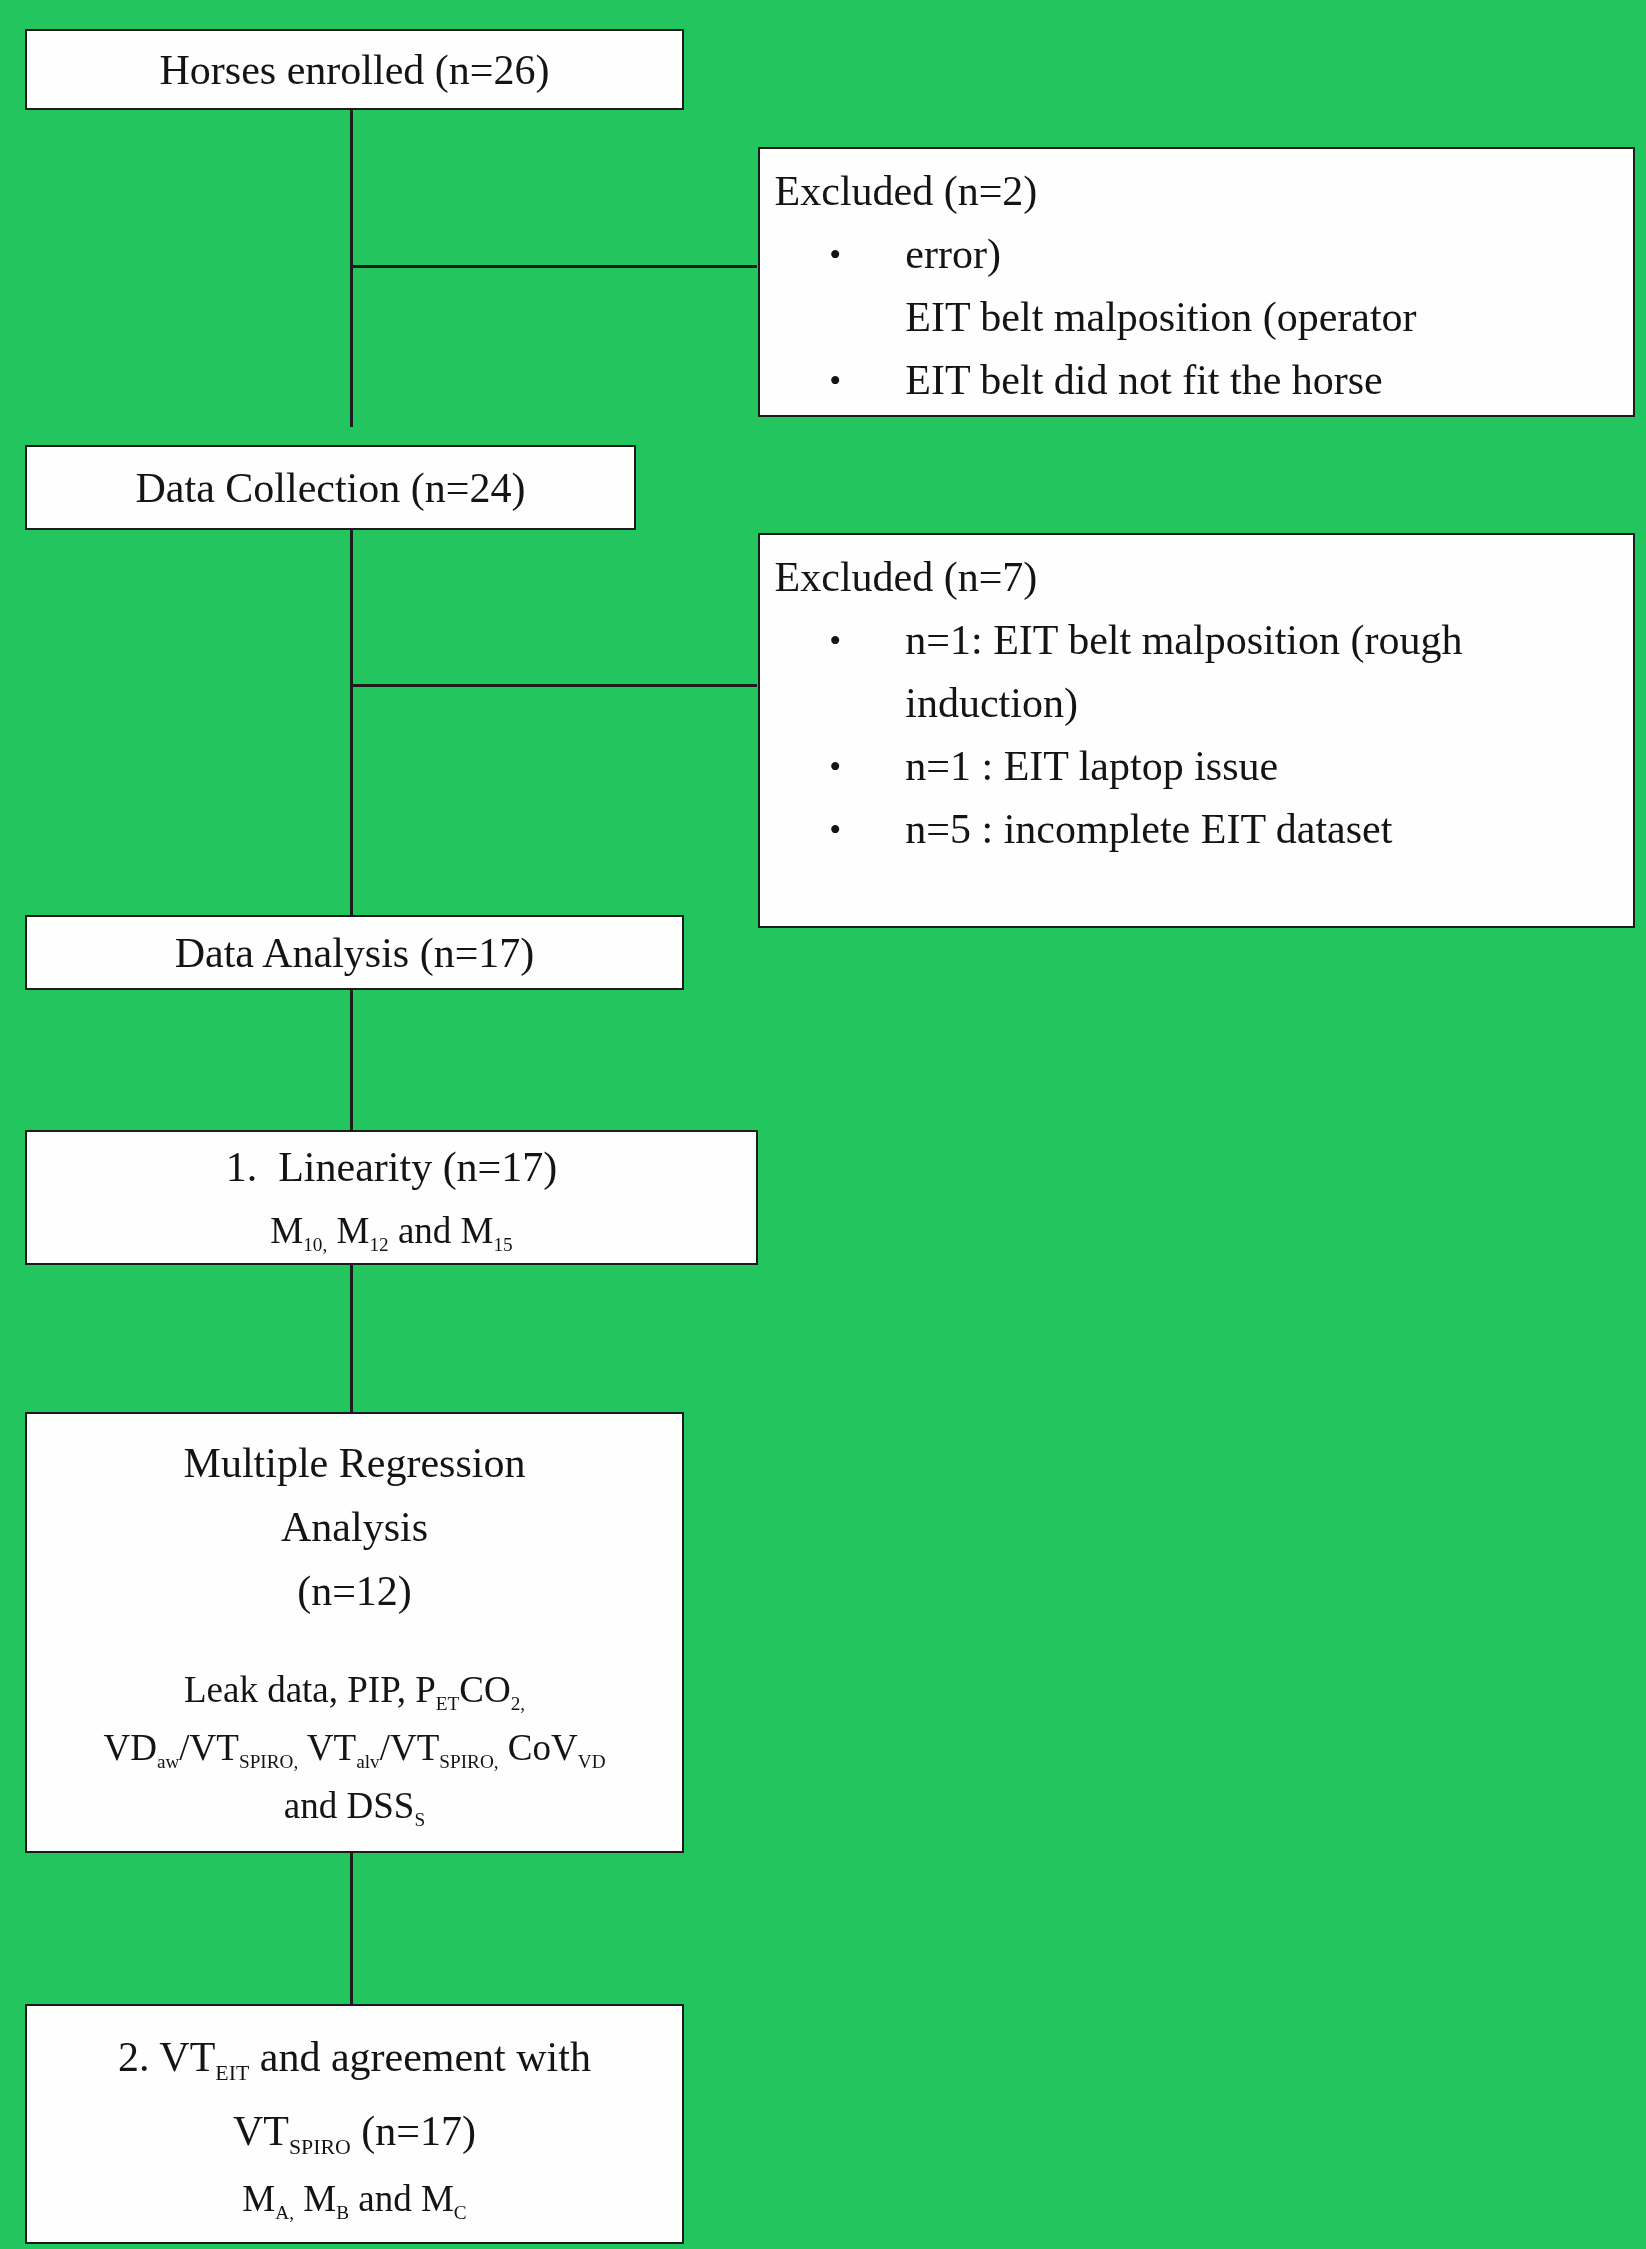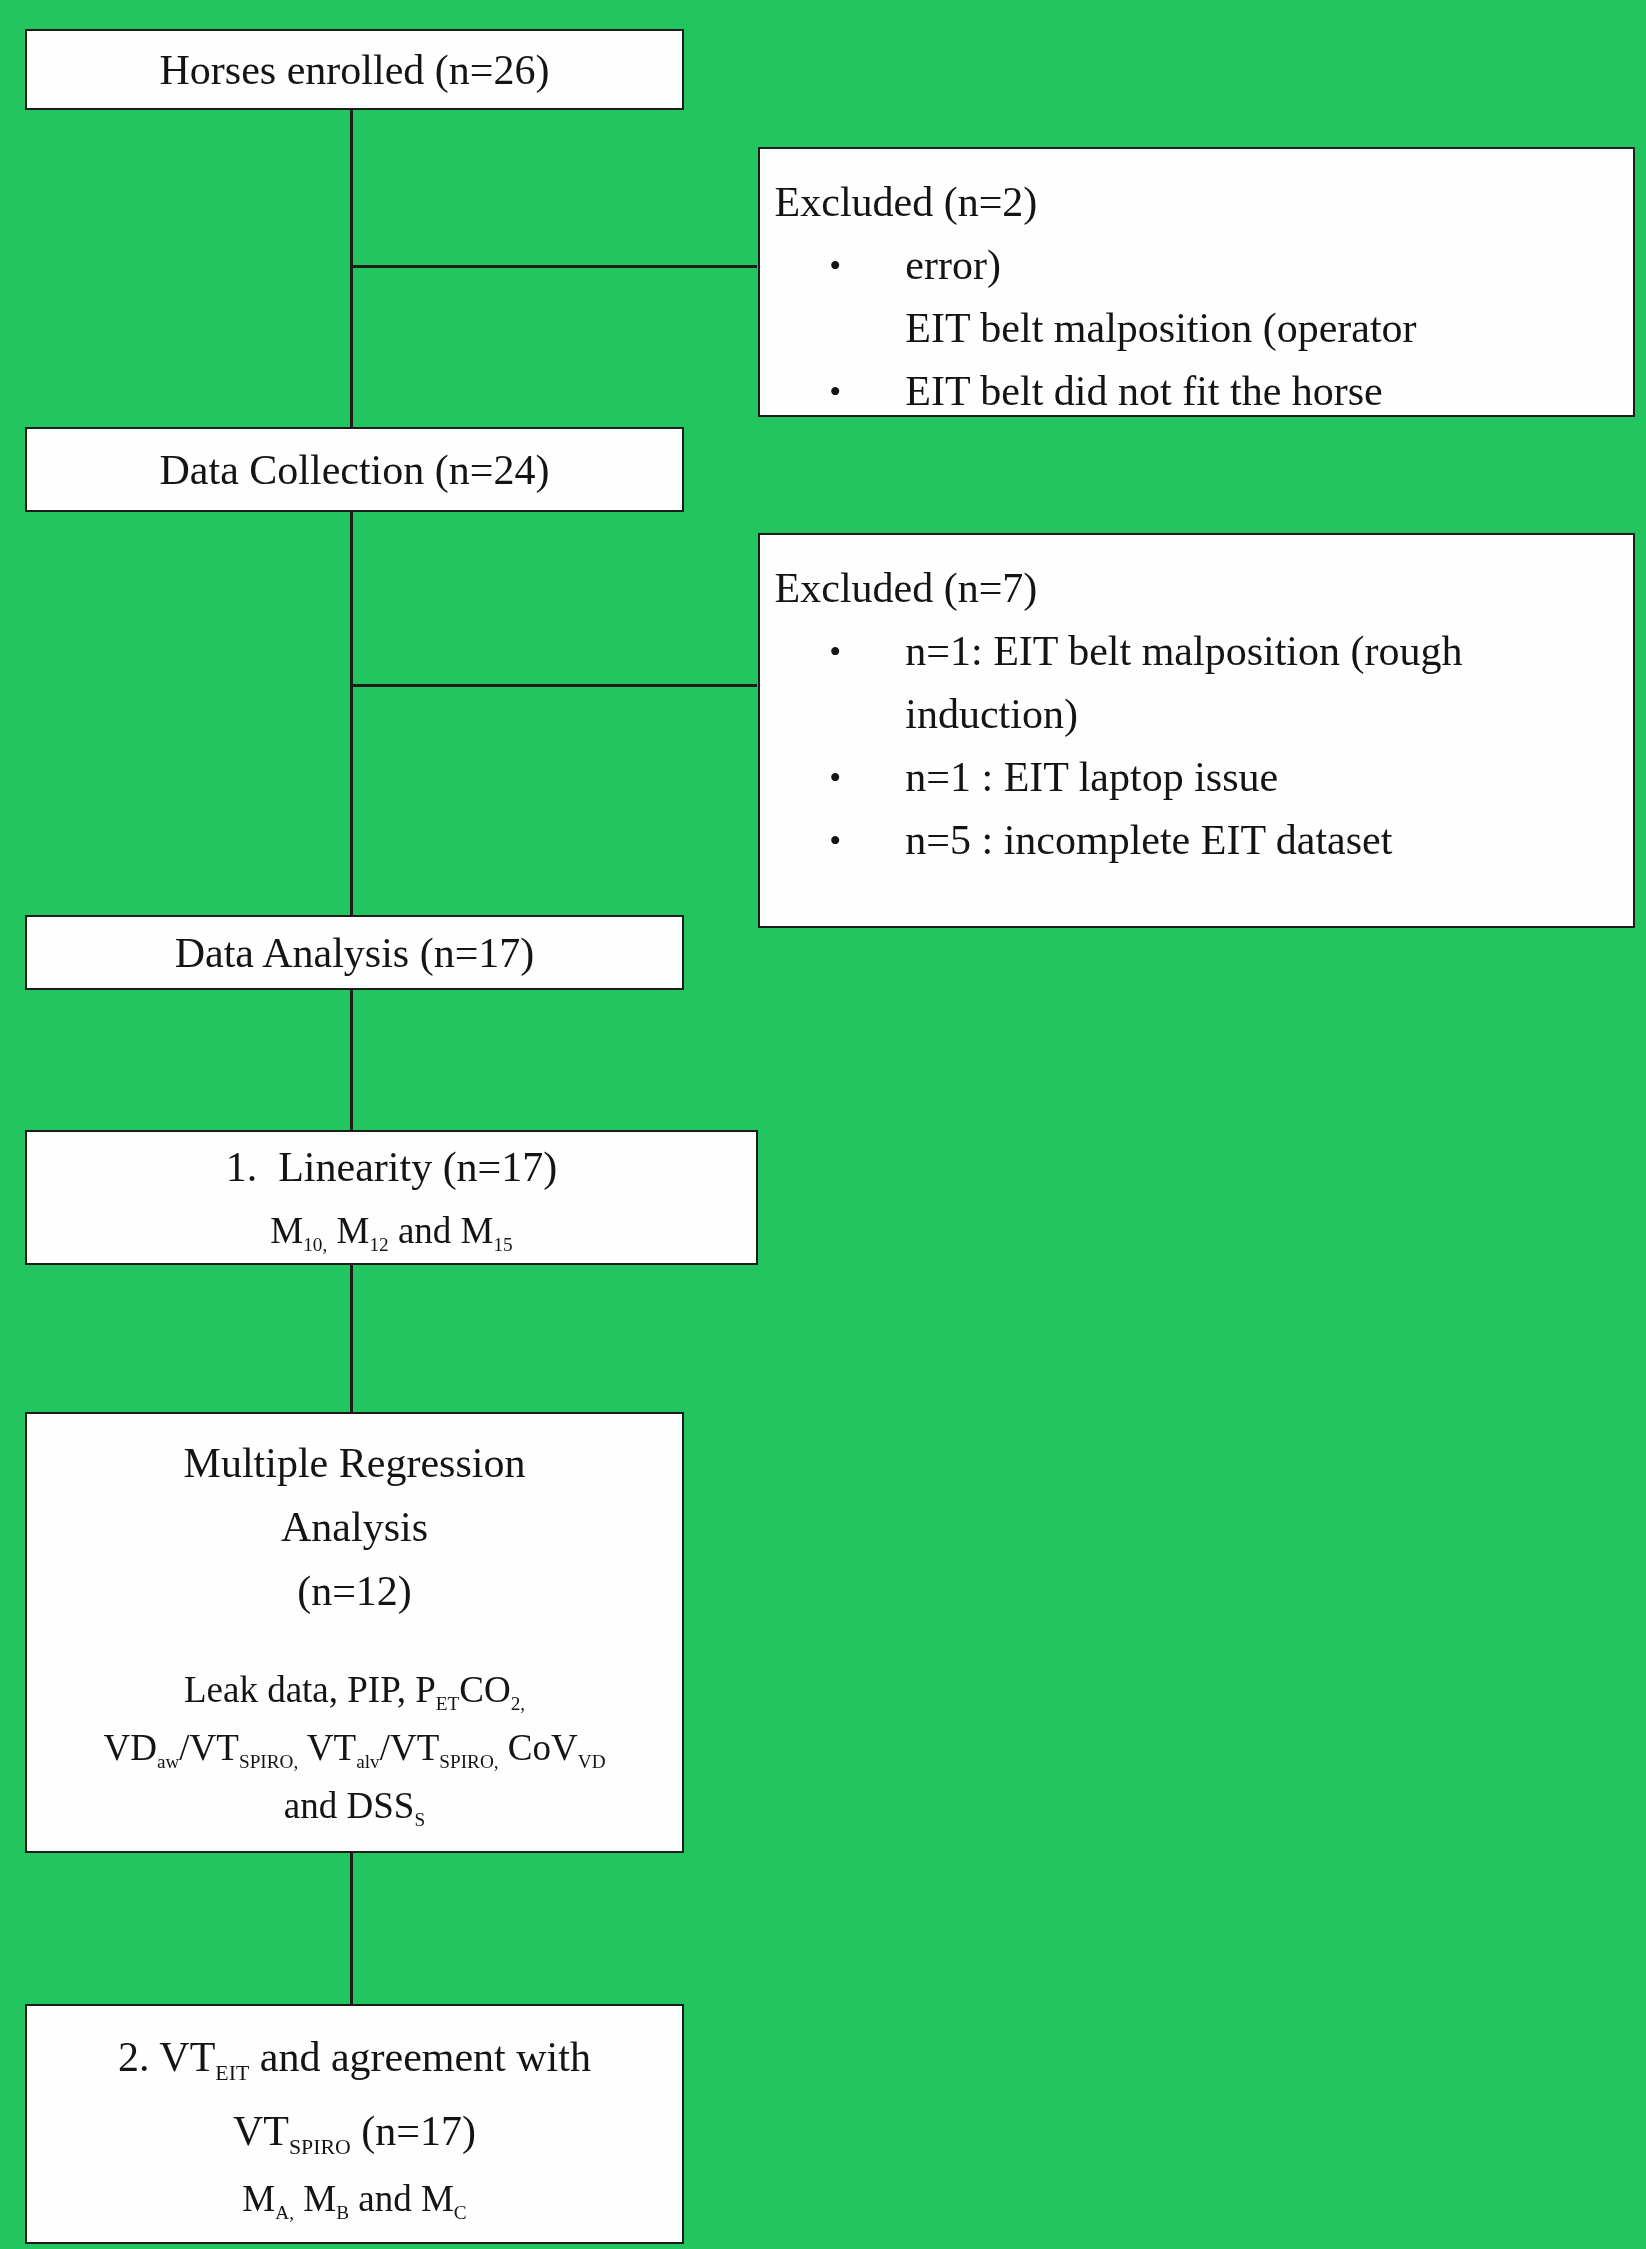--- a/index.html
+++ b/index.html
@@ -15,21 +15,21 @@
   .col-box { display:flex; flex-direction:column; align-items:center; justify-content:center; }
   .title { font-size:42px; white-space:pre; text-align:center; }
   .t-line { white-space:pre; text-align:center; }
   .lh100 { font-size:42px; line-height:66px; }
   .lh96  { font-size:42px; line-height:64px; }
   .lh112 { font-size:42px; line-height:74px; }
   .small { font-size:37px; line-height:61px; }
   .small88 { font-size:37px; line-height:58px; }
   .gap { height:38px; }
   .vline, .hline { position:absolute; background:#1c1c1c; }
-  .ex-box { padding-top:22px; }
+  .ex-box { padding-top:11px; }
   .ex-head { font-size:42px; line-height:63px; padding-left:14.6px; white-space:pre; }
   .b-row { display:flex; align-items:flex-start; }
   .b-dot { flex:0 0 76px; margin-left:60px; padding-left:9.3px; font-size:34px; line-height:63px; }
   .b-txt { flex:1 1 auto; padding-right:40px; }
   .b-line { font-size:42px; line-height:63px; white-space:pre; }
   .sub {
     font-size:0.52em; line-height:0; position:relative; top:0.42em;
   }
 </style>
 </head>
@@ -59,21 +59,21 @@
       </span>
     </div>
     <div class="b-row">
       <span class="b-dot">•</span>
       <span class="b-txt">
         <div class="b-line">EIT belt did not fit the horse</div>
       </span>
     </div>
   </div>
 
-  <div class="box center-box" style="left:25px; top:427px; width:659px; height:85px;">
+  <div class="box center-box" style="left:25px; top:445px; width:611px; height:85px;">
     <div class="title">Data Collection (n=24)</div>
   </div>
 
   <div class="box ex-box" style="left:758px; top:533px; width:877px; height:395px;">
     <div class="ex-head">Excluded (n=7)</div>
     <div class="b-row">
       <span class="b-dot">•</span>
       <span class="b-txt">
         <div class="b-line">n=1: EIT belt malposition (rough</div>
         <div class="b-line">induction)</div>

